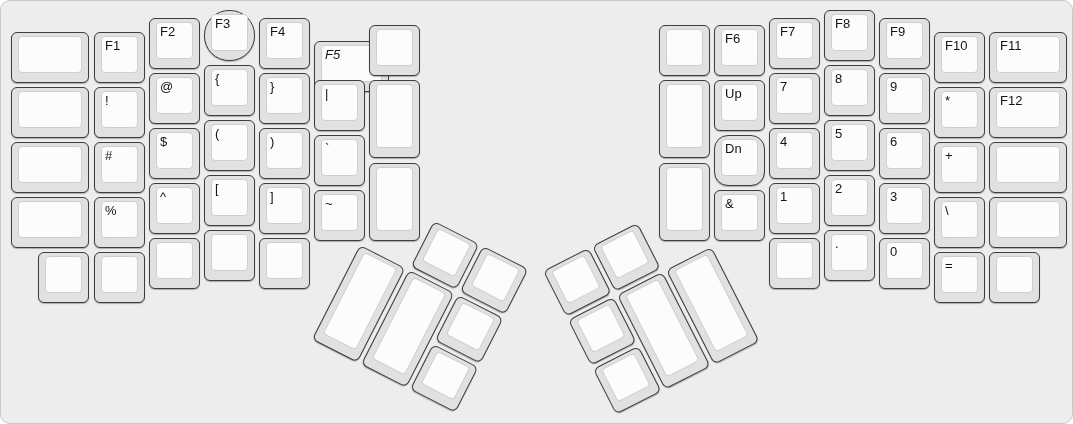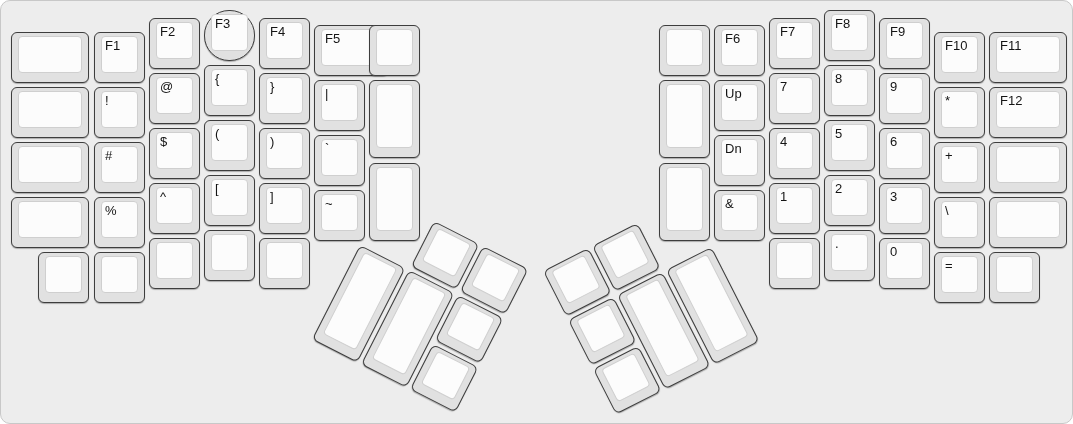--- a/index.html
+++ b/index.html
@@ -175,21 +175,21 @@
       <div class="key" style="left: 258px; top: 182px; width: 51px; height: 51px;">
         <div class="key-top">
           <span class="key-label">]</span>
         </div>
       </div>
       <div class="key" style="left: 258px; top: 237px; width: 51px; height: 51px;">
         <div class="key-top">
           <span class="key-label"></span>
         </div>
       </div>
-      <div class="key" style="left: 313px; top: 24px; width: 75px; height: 51px;">
+      <div class="key" style="left: 313px; top: 40px; width: 75px; height: 51px; font-style: italic;">
         <div class="key-top">
           <span class="key-label">F5</span>
         </div>
       </div>
       <div class="key" style="left: 313px; top: 79px; width: 51px; height: 51px;">
         <div class="key-top">
           <span class="key-label">|</span>
         </div>
       </div>
       <div class="key" style="left: 313px; top: 134px; width: 51px; height: 51px;">
@@ -237,21 +237,21 @@
       <div class="key" style="left: 713px; top: 24px; width: 51px; height: 51px;">
         <div class="key-top">
           <span class="key-label">F6</span>
         </div>
       </div>
       <div class="key" style="left: 713px; top: 79px; width: 51px; height: 51px;">
         <div class="key-top">
           <span class="key-label">Up</span>
         </div>
       </div>
-      <div class="key" style="left: 713px; top: 134px; width: 51px; height: 51px;">
+      <div class="key" style="left: 713px; top: 134px; width: 51px; height: 51px; border-radius: 14px;">
         <div class="key-top">
           <span class="key-label">Dn</span>
         </div>
       </div>
       <div class="key" style="left: 713px; top: 189px; width: 51px; height: 51px;">
         <div class="key-top">
           <span class="key-label">&amp;</span>
         </div>
       </div>
       <div class="key" style="left: 768px; top: 17px; width: 51px; height: 51px;">

